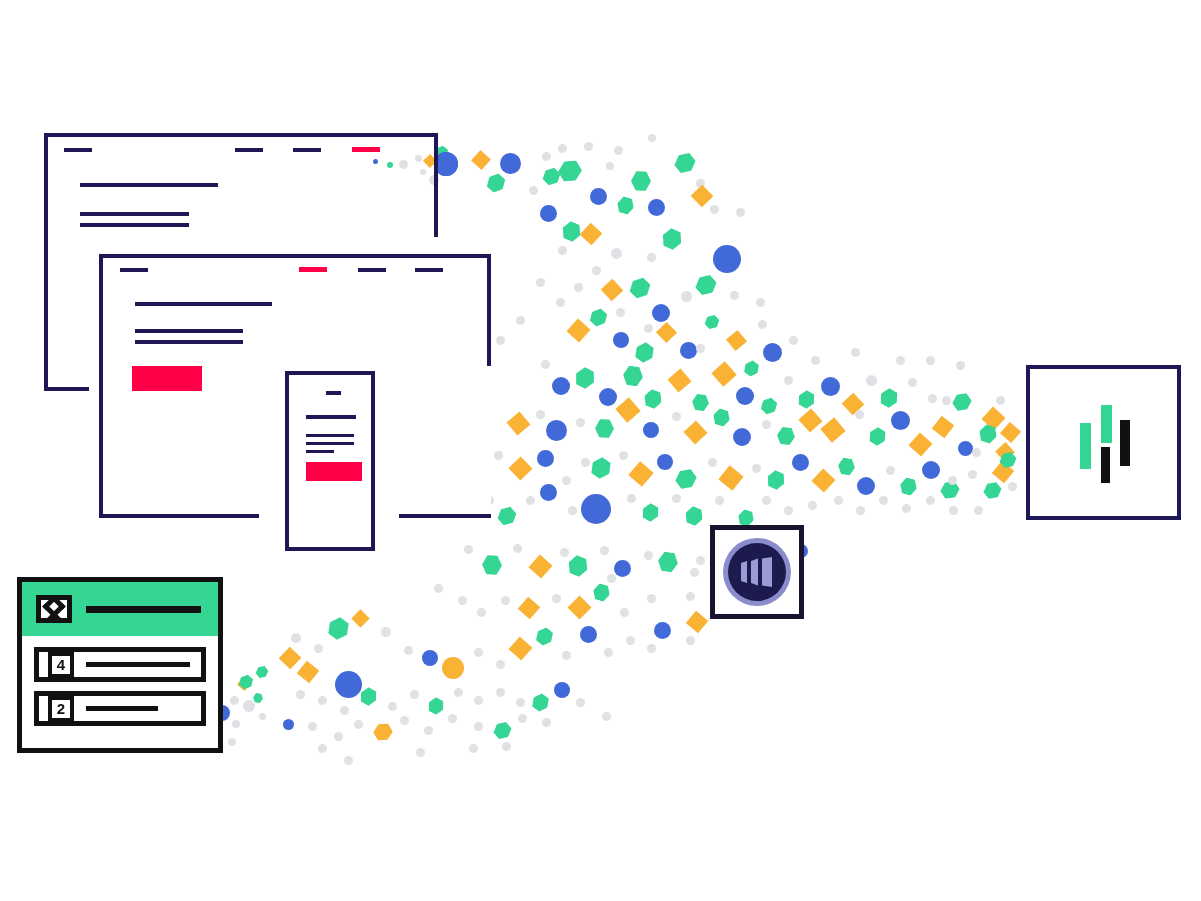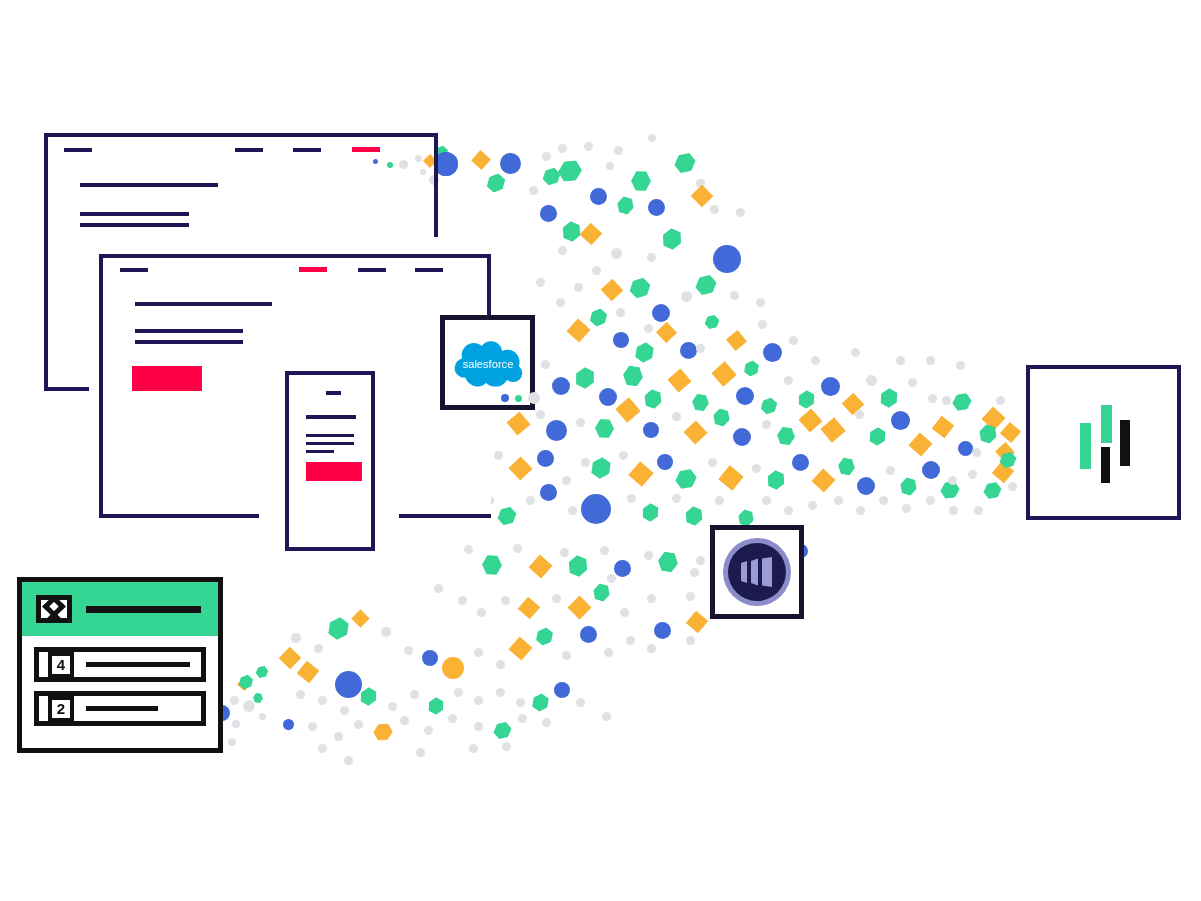--- a/index.html
+++ b/index.html
@@ -391,40 +391,20 @@
 
   <div id="phone" style="left:285px;top:371px;width:90px;height:180px;">
     <div class="abs navy-line" style="left:37px;top:16px;width:15px;height:4px;"></div>
     <div class="abs navy-line" style="left:17px;top:40px;width:50px;height:4px;"></div>
     <div class="abs navy-line" style="left:17px;top:59px;width:48px;height:3px;"></div>
     <div class="abs navy-line" style="left:17px;top:67px;width:48px;height:3px;"></div>
     <div class="abs navy-line" style="left:17px;top:75px;width:28px;height:3px;"></div>
     <div class="abs red-bar" style="left:17px;top:87px;width:56px;height:19px;"></div>
   </div>
 
-  <div id="sf-card" style="left:440px;top:315px;width:95px;height:95px;">
-    <div class="abs" style="left:5px;top:19px;">
-      <svg width="76" height="52" viewBox="0 0 200 140" aria-hidden="true">
-        <g fill="#00a1e0">
-          <circle cx="62" cy="44" r="33"></circle>
-          <circle cx="108" cy="36" r="30"></circle>
-          <circle cx="152" cy="62" r="33"></circle>
-          <circle cx="120" cy="92" r="36"></circle>
-          <circle cx="72" cy="94" r="34"></circle>
-          <circle cx="36" cy="78" r="26"></circle>
-          <circle cx="168" cy="92" r="24"></circle>
-          <rect x="30" y="50" width="145" height="52" rx="24"></rect>
-        </g>
-        <text x="100" y="78" text-anchor="middle" fill="#ffffff" font-family="Liberation Sans, sans-serif" font-size="30" font-weight="400">salesforce</text>
-      </svg>
-    </div>
-    <div class="abs circle" style="left:56px;top:74px;width:8px;height:8px;border-radius:50%;background:#4169d8;"></div>
-    <div class="abs circle" style="left:70px;top:75px;width:7px;height:7px;border-radius:50%;background:#35d693;"></div>
-    <div class="abs circle" style="left:83px;top:72px;width:12px;height:12px;border-radius:50%;background:#e0e1e5;"></div>
-  </div>
 
   <div id="mk-card" style="left:710px;top:525px;width:94px;height:94px;">
     <div class="mk-ring">
       <div class="mk-disc">
         <svg width="36" height="30" viewBox="0 0 36 30" aria-hidden="true">
           <g fill="#9b9cd6">
             <path d="M2 6 L8 4 L8 26 L2 24 Z"></path>
             <path d="M12 4 L19 1.5 L19 28.5 L12 26 Z"></path>
             <path d="M23 1.5 L33 0 L33 30 L23 28.5 Z"></path>
           </g>

